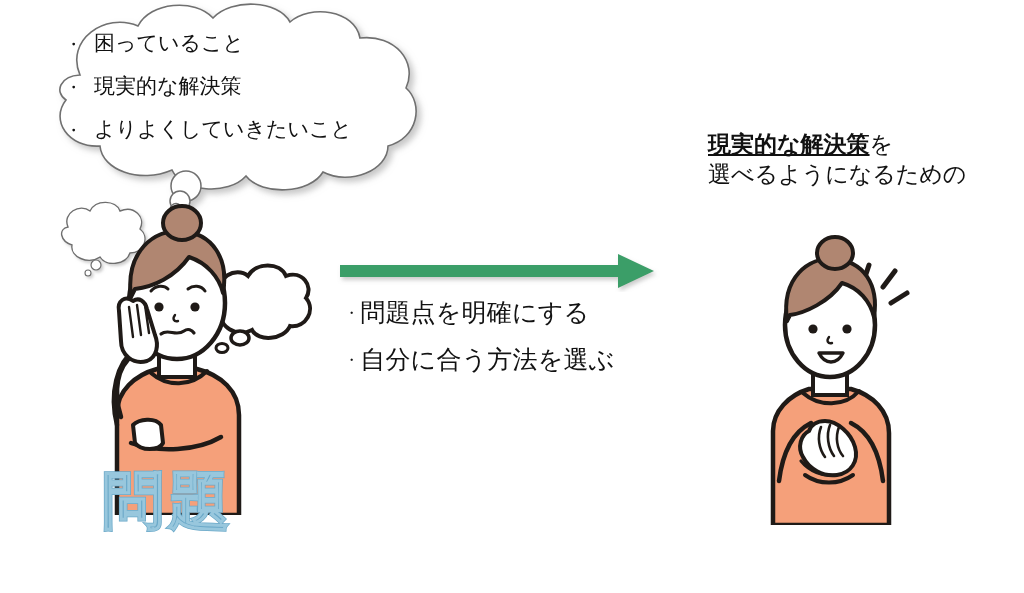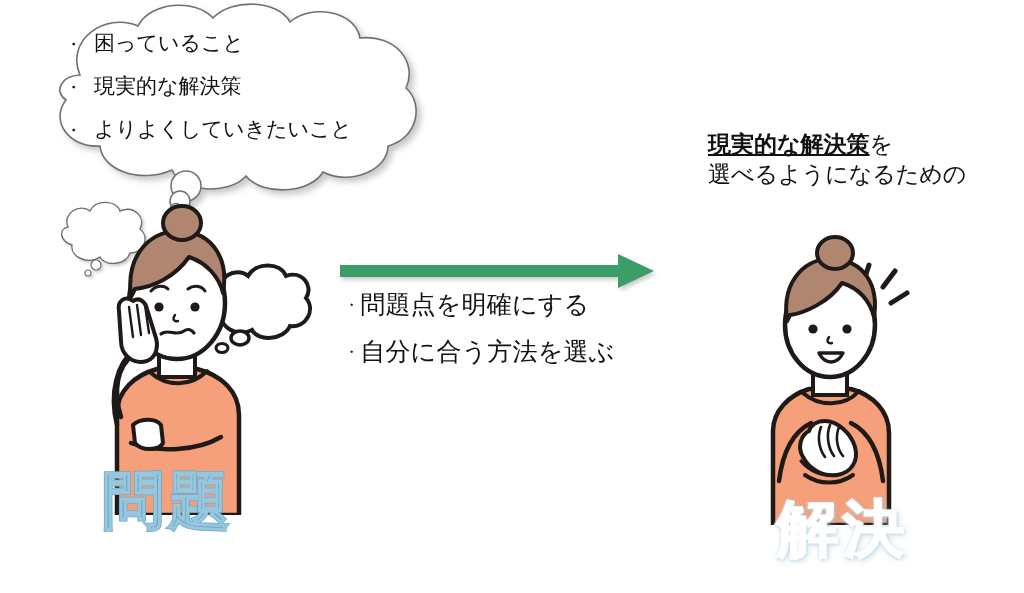--- a/index.html
+++ b/index.html
@@ -55,21 +55,21 @@
     left: 336px;
     top: 252px;
     width: 330px;
     height: 40px;
   }
 
   
   #step-list {
     position: absolute;
     left: 344px;
-    top: 292px;
+    top: 300px;
     width: 320px;
   }
   .step-line {
     font-size: 25px;
     color: #121212;
     line-height: 1.0;
     margin-bottom: 22px;
     white-space: nowrap;
     letter-spacing: 0.2px;
   }
@@ -367,17 +367,14 @@
   <div id="program-heading">
     <span class="ln"><span class="hl">現実的な解決策</span><span>を</span></span>
     <span class="ln">選べるようになるための</span>
   </div>
 
   <div id="label-problem">
     <div class="word-label-text">問題</div>
     <div class="stripe-overlay">問題</div>
   </div>
 
-  <div id="label-solution">
-    <div class="word-label-text">解決</div>
-  </div>
 
 </div>
 
 </body></html>

